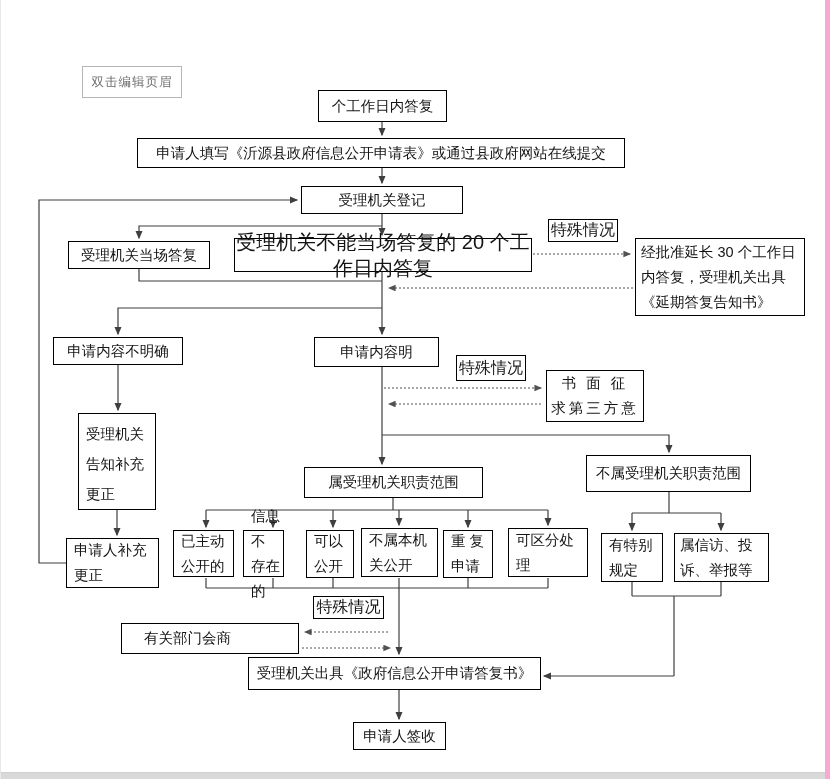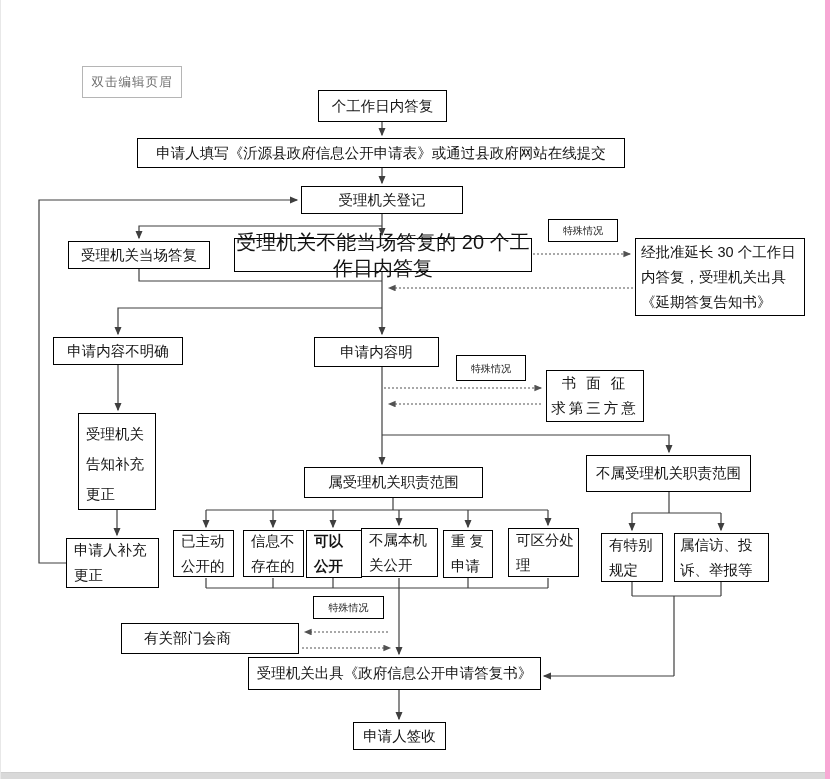--- a/index.html
+++ b/index.html
@@ -8,21 +8,21 @@
     font-family:"Liberation Sans",sans-serif;color:#111;
     border-left:1px solid #e8e8e8;border-right:5px solid #f9a8d4;box-sizing:border-box;
   }
   #edges{position:absolute;left:0;top:0;width:830px;height:779px;pointer-events:none;}
   .box{
     position:absolute;box-sizing:border-box;border:1px solid #000;background:#fff;
     display:flex;align-items:center;justify-content:center;text-align:center;
     font-size:14.5px;line-height:1.3;white-space:pre-line;z-index:2;color:#141414;
   }
   .left{justify-content:flex-start;text-align:left;padding-left:7px;}
-  .lbl{font-size:10px;}
+  .lbl{font-size:16px;}
   .hint{border-color:#b5b5b5;color:#6d6d6d;font-size:12.5px;letter-spacing:1px;}
   .lh25{line-height:25px;}
   .lh30{line-height:30px;align-items:flex-start;padding-top:5px;}
   .sp{letter-spacing:3px;}
   .fs14{font-size:20px;}
   #hscroll{position:absolute;left:0;bottom:0;width:830px;height:6px;background:#d9d9d9;border-top:1px solid #cfcfcf;z-index:3;}
 </style>
 </head>
 <body>
 
@@ -120,33 +120,33 @@
   <div class="box left lh25" style="left:65px;top:538px;width:93px;height:50px;">申请人补充
 更正</div>
 
   <div class="box" style="left:303px;top:467px;width:179px;height:31px;">属受理机关职责范围</div>
 
   <div class="box" style="left:585px;top:455px;width:165px;height:37px;">不属受理机关职责范围</div>
 
   <div class="box left lh25" style="left:172px;top:530px;width:61px;height:47px;">已主动
 公开的</div>
 
-  <div class="box left lh25" style="left:242px;top:530px;width:61px;height:47px;">信息不
+  <div class="box left lh25" style="left:242px;top:530px;width:41px;height:47px;">信息不
 存在的</div>
 
-  <div class="box left lh25" style="left:305px;top:530px;width:56px;height:48px;font-weight:bold;">可以
+  <div class="box left lh25" style="left:305px;top:530px;width:48px;height:48px;">可以
 公开</div>
 
   <div class="box left lh25" style="left:360px;top:528px;width:77px;height:49px;">不属本机
 关公开</div>
 
   <div class="box left lh25" style="left:442px;top:530px;width:50px;height:48px;">重 复
 申请</div>
 
-  <div class="box left lh25" style="left:507px;top:528px;width:71px;height:49px;">可区分处
+  <div class="box left lh25" style="left:507px;top:528px;width:80px;height:49px;">可区分处
 理</div>
 
   <div class="box left lh25" style="left:600px;top:533px;width:62px;height:49px;">有特别
 规定</div>
 
   <div class="box left lh25" style="left:673px;top:533px;width:95px;height:49px;padding-left:5px;">属信访、投
 诉、举报等</div>
 
   <div class="box lbl" style="left:312px;top:596px;width:71px;height:23px;">特殊情况</div>
 

